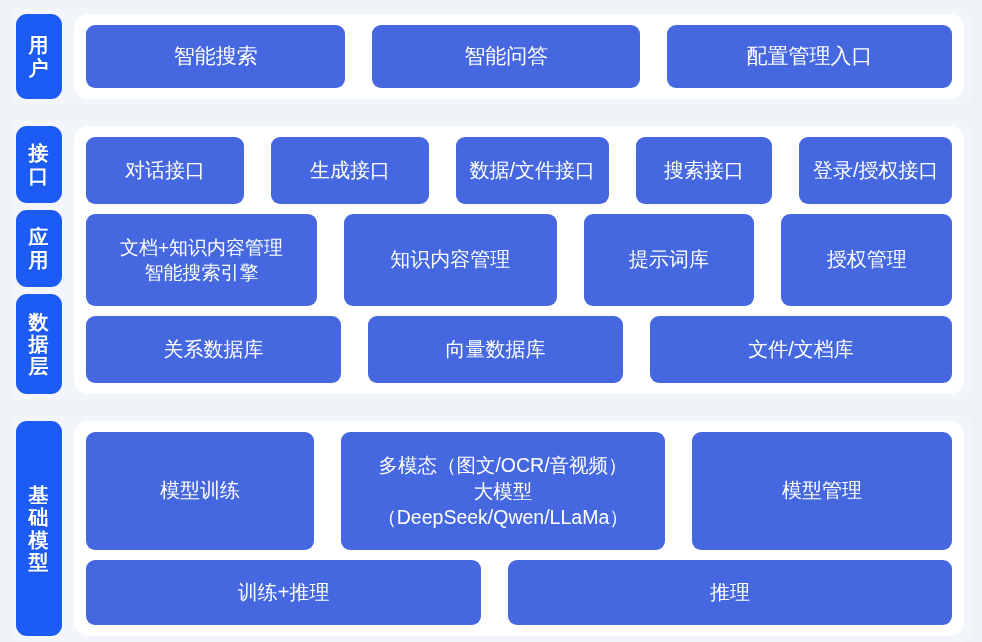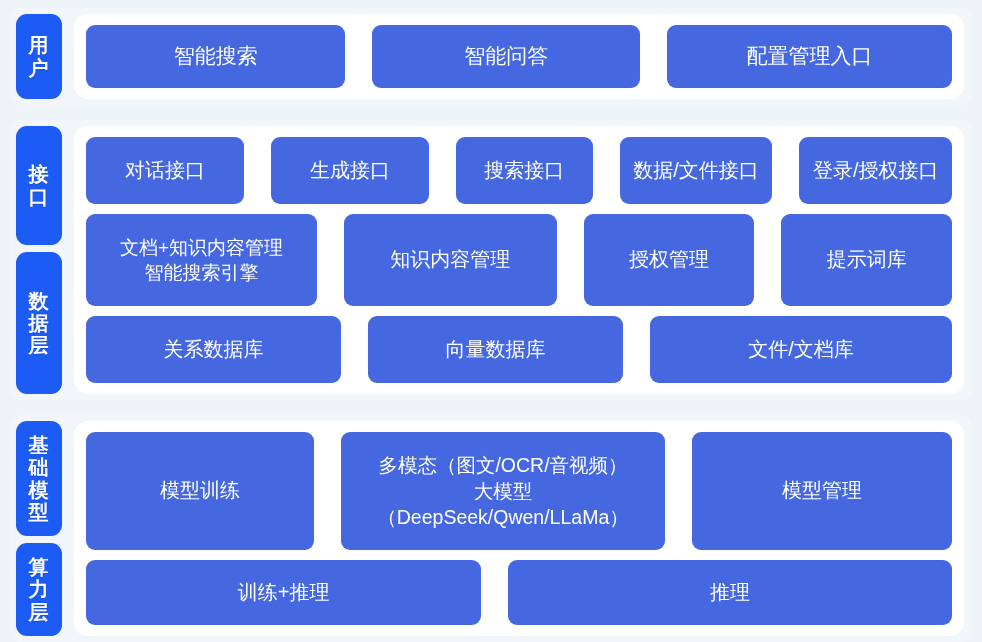--- a/index.html
+++ b/index.html
@@ -127,53 +127,53 @@
         <div class="card card-user w-14">智能搜索</div>
         <div class="card card-user w-145" style="flex-grow:1.45">智能问答</div>
         <div class="card card-user" style="flex-grow:1.55">配置管理入口</div>
       </div>
     </div>
   </div>
 
   <div class="band band-middle">
     <div class="tabs">
       <div class="tab">接口</div>
+      <div class="tab">应用</div>
       <div class="tab">数据层</div>
     </div>
     <div class="panel">
 
       <div class="row">
         <div class="card" style="flex-grow:1.3">对话接口</div>
         <div class="card" style="flex-grow:1.3">生成接口</div>
+        <div class="card" style="flex-grow:1.25">数据/文件接口</div>
         <div class="card" style="flex-grow:1.1">搜索接口</div>
-        <div class="card" style="flex-grow:1.25">数据/文件接口</div>
         <div class="card" style="flex-grow:1.25">登录/授权接口</div>
       </div>
 
       <div class="row">
         <div class="card card-multi" style="flex-grow:1.75">文档+知识内容管理
 智能搜索引擎</div>
         <div class="card" style="flex-grow:1.6">知识内容管理</div>
+        <div class="card" style="flex-grow:1.25">提示词库</div>
         <div class="card" style="flex-grow:1.25">授权管理</div>
-        <div class="card" style="flex-grow:1.25">提示词库</div>
       </div>
 
       <div class="row">
         <div class="card" style="flex-grow:1.75">关系数据库</div>
         <div class="card" style="flex-grow:1.75">向量数据库</div>
         <div class="card" style="flex-grow:2.1">文件/文档库</div>
       </div>
 
     </div>
   </div>
 
   <div class="band band-base">
     <div class="tabs">
       <div class="tab">基础模型</div>
-      <div class="tab">算力层</div>
     </div>
     <div class="panel">
 
       <div class="row">
         <div class="card" style="flex-grow:1.3">模型训练</div>
         <div class="card card-model" style="flex-grow:1.9">多模态（图文/OCR/音视频）
 大模型（DeepSeek/Qwen/LLaMa）</div>
         <div class="card" style="flex-grow:1.5">模型管理</div>
       </div>
 

